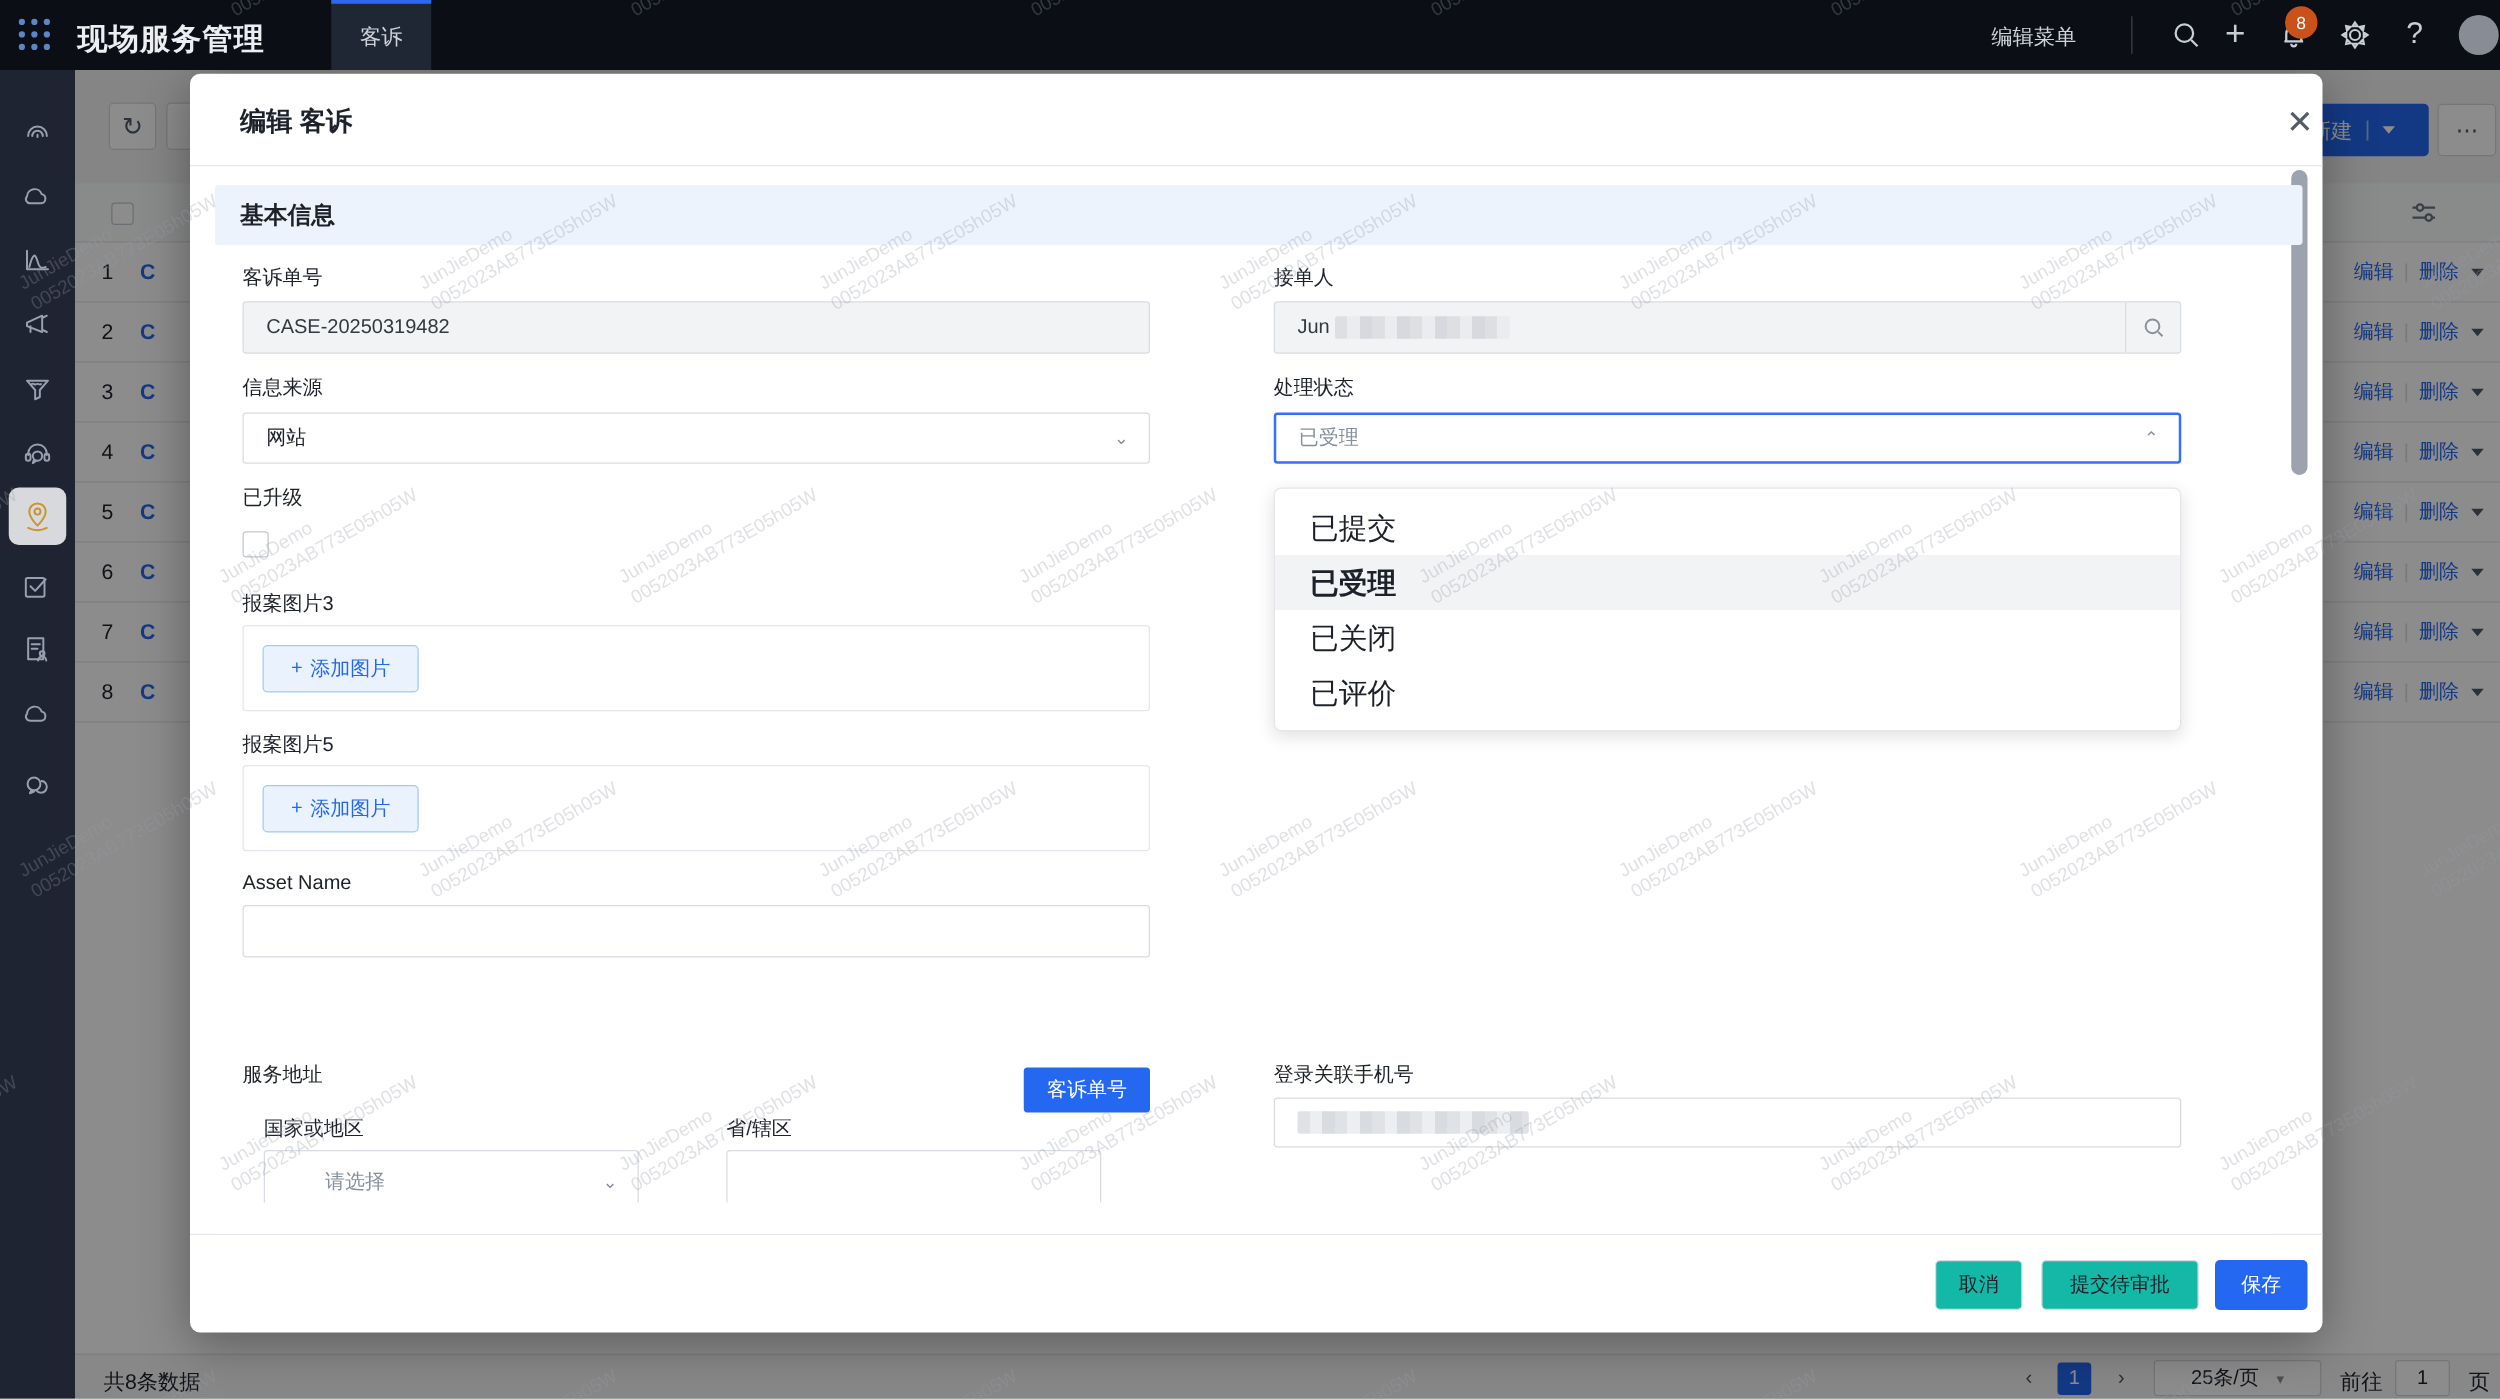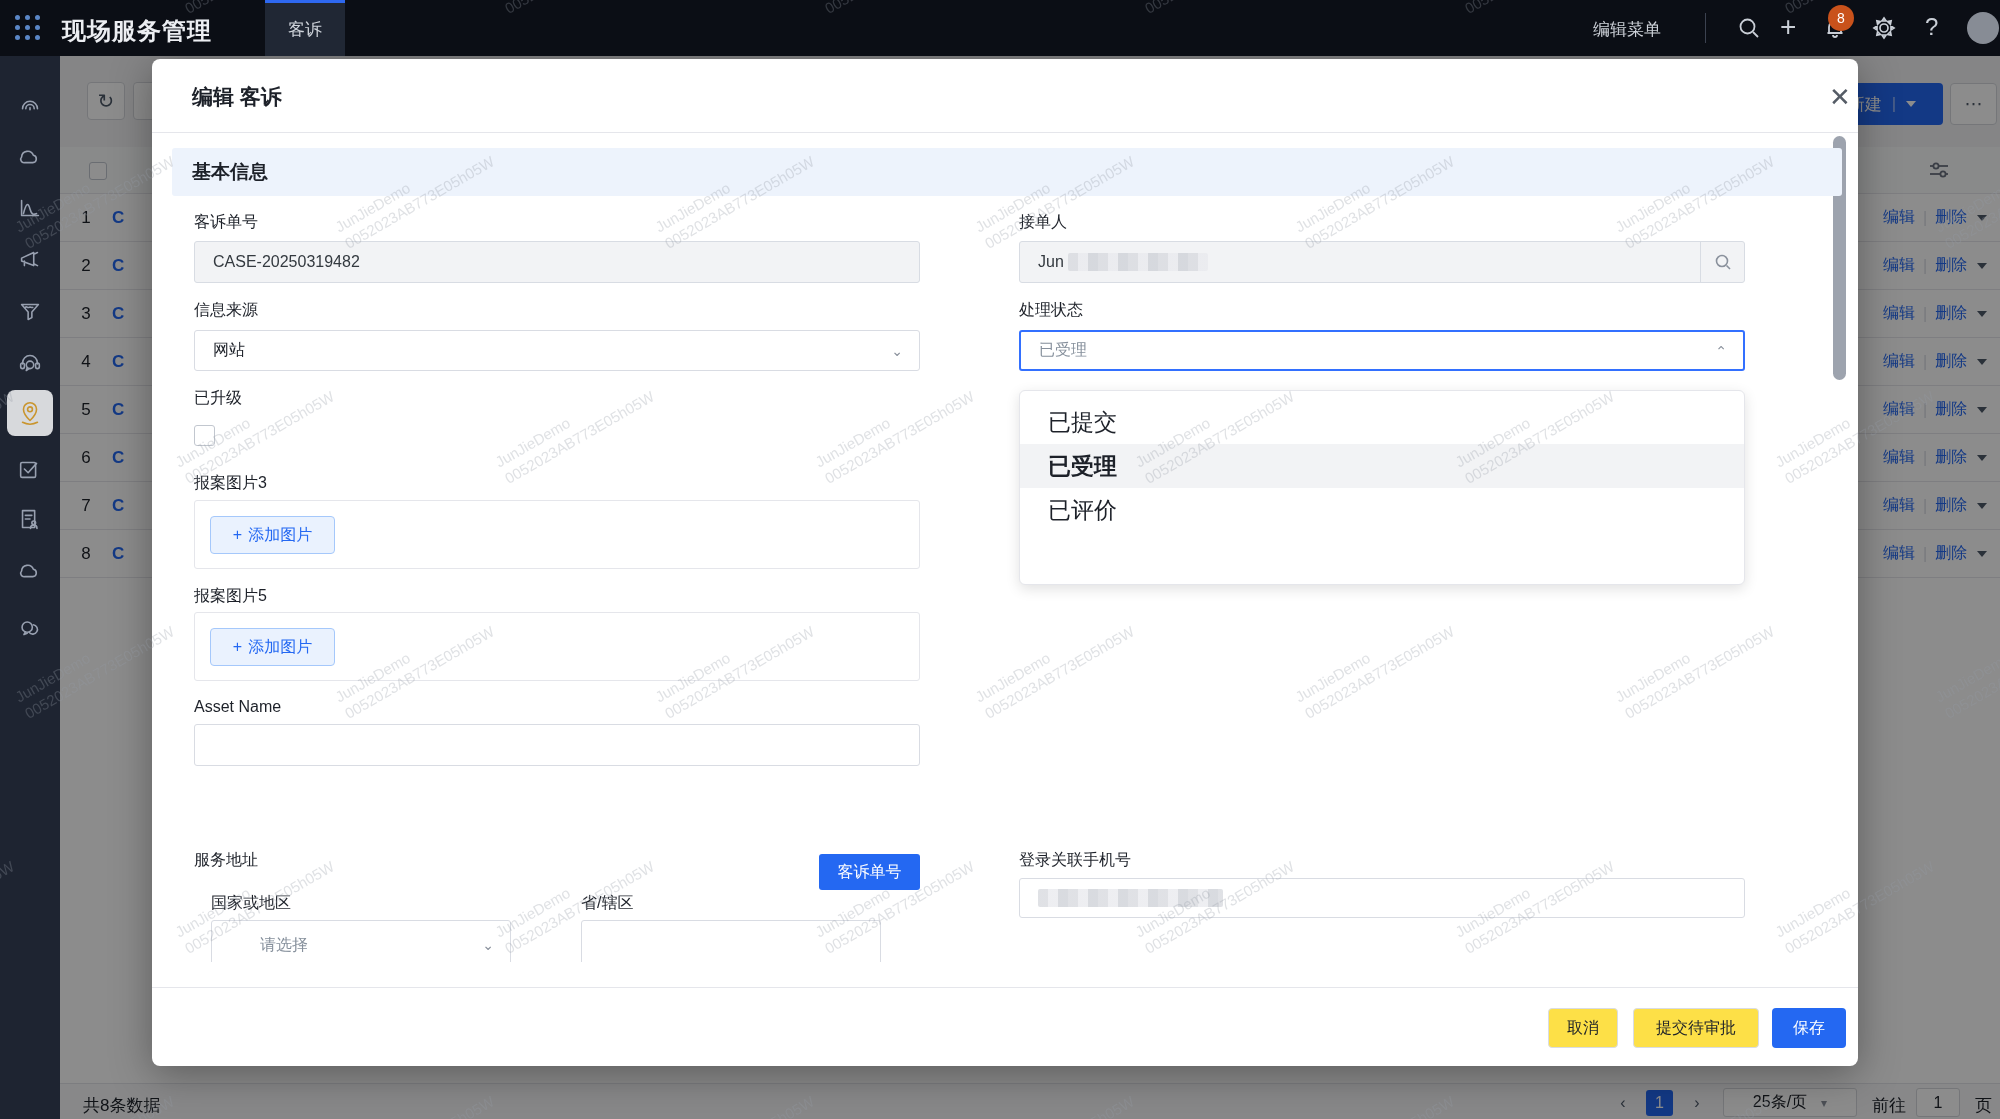--- a/index.html
+++ b/index.html
@@ -60,21 +60,21 @@
   .f-select-arrow { position:absolute; right:16px; color:#8a919c; font-size:14px; }
   .placeholder { color:#86909c; }
   .mosaic { height:18px; border-radius:2px; background:repeating-linear-gradient(90deg,#d8dadf 0 10px,#e9eaee 10px 20px,#cfd2d8 20px 30px); opacity:.8; }
   .img-box { border:1px solid #e5e6eb; border-radius:3px; }
   .add-img-btn { background:#eaf2fe; border:1px solid #a5c8fb; border-radius:4px; color:#2468f2; font-size:16px; display:flex; align-items:center; justify-content:center; }
   .dropdown { left:867px; top:331px; width:726px; height:195px; background:#fff; border:1px solid #e5e6eb; border-radius:6px; box-shadow:0 4px 14px rgba(0,0,0,.12); z-index:55; padding:9px 0; }
   .dd-opt { height:44px; display:flex; align-items:center; padding-left:28px; font-size:23px; color:#1d2129; }
   .dd-opt.sel { background:#f2f3f5; font-weight:bold; }
   .m-ftr-line { left:0; top:928px; width:1706px; height:1px; background:#e5e6eb; }
   .m-btn { height:40px; border-radius:4px; font-size:16px; display:flex; align-items:center; justify-content:center; }
-  .m-btn.outline { background:#fde047; border:1px solid #d9dce3; color:#1d2129; }
+  .m-btn.outline { background:#14b8a6; border:1px solid #d9dce3; color:#1d2129; }
   .m-btn.blue { background:#2468f2; border:none; color:#fff; }
   .clip-cover { left:20px; top:903px; width:1650px; height:25px; background:#fff; z-index:56; }
 
   
   .wm-layer { left:0; top:0; width:2000px; height:1119px; z-index:95; pointer-events:none; overflow:hidden; }
   .wm { position:absolute; transform:rotate(-30deg); color:rgba(150,155,165,0.30); font-size:15px; line-height:19px; white-space:nowrap; }
   svg { display:block; }
 </style>
 </head>
 <body>
@@ -246,20 +246,21 @@
     </div>
     <div class="abs f-label" style="left:867px;top:241px;">处理状态</div>
     <div class="abs f-input" style="left:867px;top:271px;width:726px;height:41px;border:2px solid #3370ff;">
       <span class="placeholder">已受理</span>
       <span class="f-select-arrow">⌃</span>
     </div>
 
     <div class="abs dropdown" id="status-dropdown">
         <div class="dd-opt">已提交</div>
         <div class="dd-opt sel">已受理</div>
+        <div class="dd-opt">已关闭</div>
         <div class="dd-opt">已评价</div>
       </div>
 
     <div class="abs f-label" style="left:42px;top:329px;">已升级</div>
     <div class="abs checkbox" style="left:42px;top:366px;width:21px;height:21px;"></div>
 
     <div class="abs f-label" style="left:42px;top:414px;">报案图片3</div>
     <div class="abs img-box" style="left:42px;top:441px;width:726px;height:69px;">
       <div class="abs add-img-btn" style="left:15px;top:15px;width:125px;height:38px;">
         <span style="margin-right:6px;">+</span>

